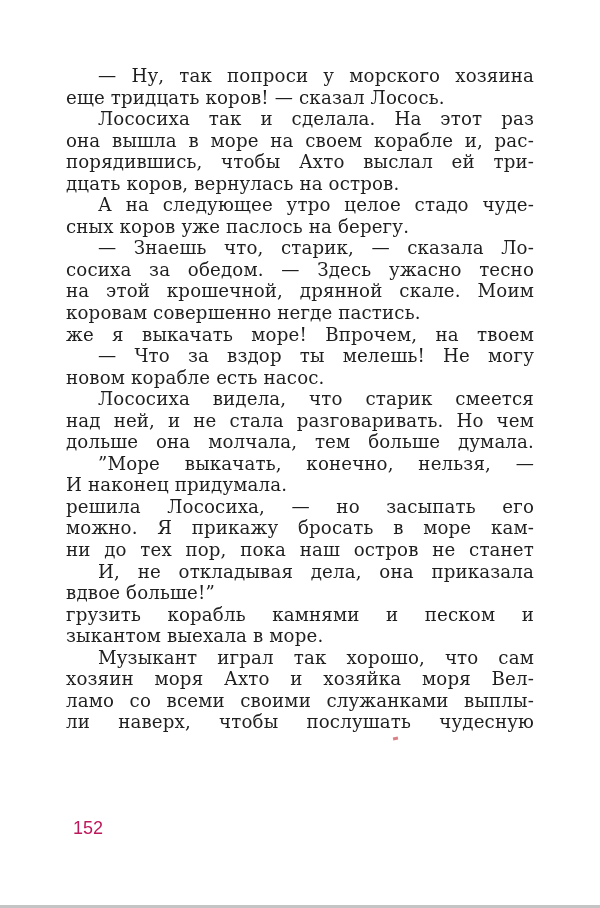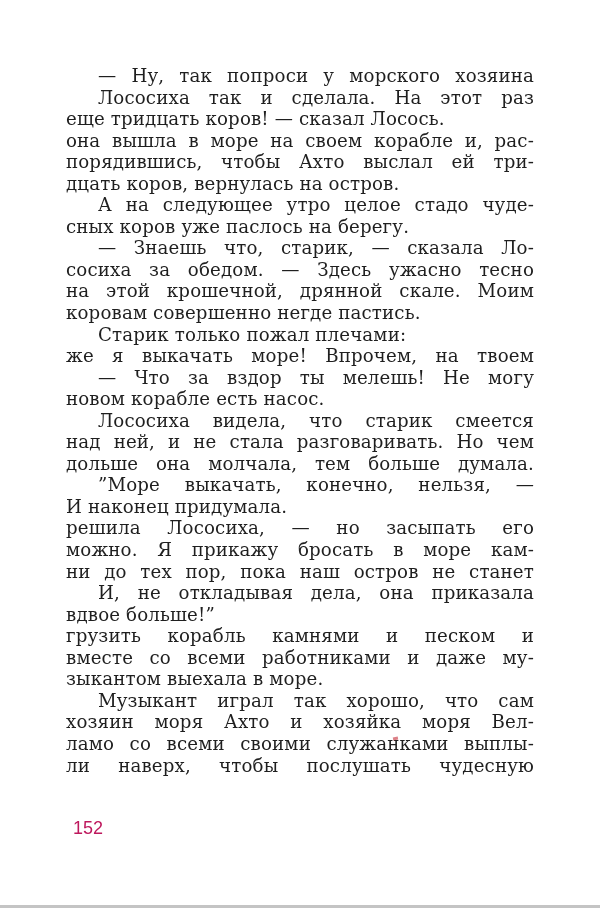--- a/index.html
+++ b/index.html
@@ -71,47 +71,45 @@
       transform: rotate(-10deg);
       opacity: 0.85;
     }
   </style>
 </head>
 <body>
 
 <div class="page">
   <div class="text-block" id="text-block">
       <span class="line indent">— Ну, так попроси у морского хозяина</span>
+      <span class="line last">еще тридцать коров! — сказал Лосось.</span>
       <span class="line indent">Лососиха так и сделала. На этот раз</span>
-      <span class="line last">еще тридцать коров! — сказал Лосось.</span>
       <span class="line">она вышла в море на своем корабле и, рас-</span>
       <span class="line">порядившись, чтобы Ахто выслал ей три-</span>
       <span class="line last">дцать коров, вернулась на остров.</span>
       <span class="line indent">А на следующее утро целое стадо чуде-</span>
       <span class="line last">сных коров уже паслось на берегу.</span>
       <span class="line indent">— Знаешь что, старик, — сказала Ло-</span>
       <span class="line">сосиха за обедом. — Здесь ужасно тесно</span>
       <span class="line">на этой крошечной, дрянной скале. Моим</span>
       <span class="line last">коровам совершенно негде пастись.</span>
-      <span class="line indent last">Старик только пожал плечами:</span>
       <span class="line">же я выкачать море! Впрочем, на твоем</span>
       <span class="line indent">— Что за вздор ты мелешь! Не могу</span>
       <span class="line last">новом корабле есть насос.</span>
       <span class="line indent">Лососиха видела, что старик смеется</span>
       <span class="line">над ней, и не стала разговаривать. Но чем</span>
       <span class="line">дольше она молчала, тем больше думала.</span>
       <span class="line indent">”Море выкачать, конечно, нельзя, —</span>
       <span class="line last">И наконец придумала.</span>
       <span class="line">решила Лососиха, — но засыпать его</span>
       <span class="line">можно. Я прикажу бросать в море кам-</span>
       <span class="line">ни до тех пор, пока наш остров не станет</span>
       <span class="line indent">И, не откладывая дела, она приказала</span>
       <span class="line last">вдвое больше!”</span>
       <span class="line">грузить корабль камнями и песком и</span>
-      <span class="line">вместе со всеми работниками и даже му-</span>
       <span class="line last">зыкантом выехала в море.</span>
       <span class="line indent">Музыкант играл так хорошо, что сам</span>
       <span class="line">хозяин моря Ахто и хозяйка моря Вел-</span>
       <span class="line">ламо со всеми своими служанками выплы-</span>
       <span class="line">ли наверх, чтобы послушать чудесную</span>
     </div>
   <div class="speck"></div>
   <div class="page-number">152</div>
 </div>
 <div class="bottom-rule"></div>

